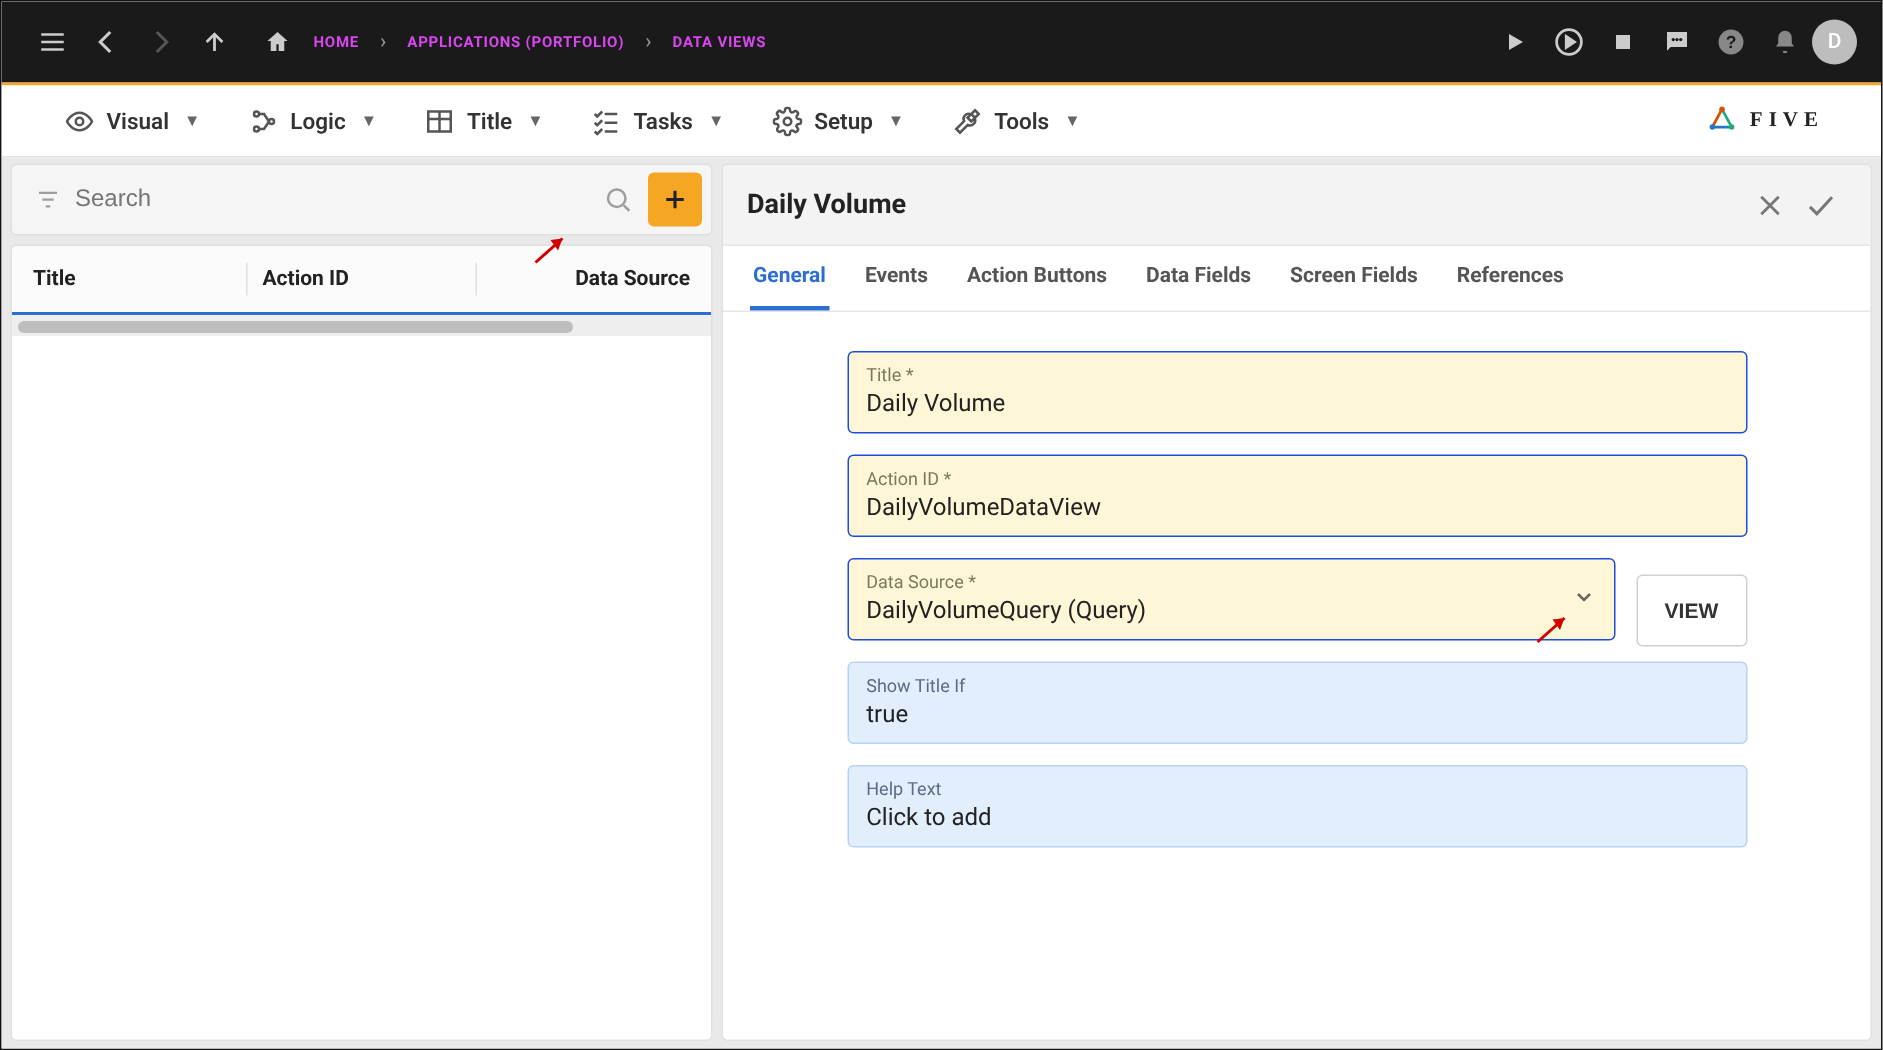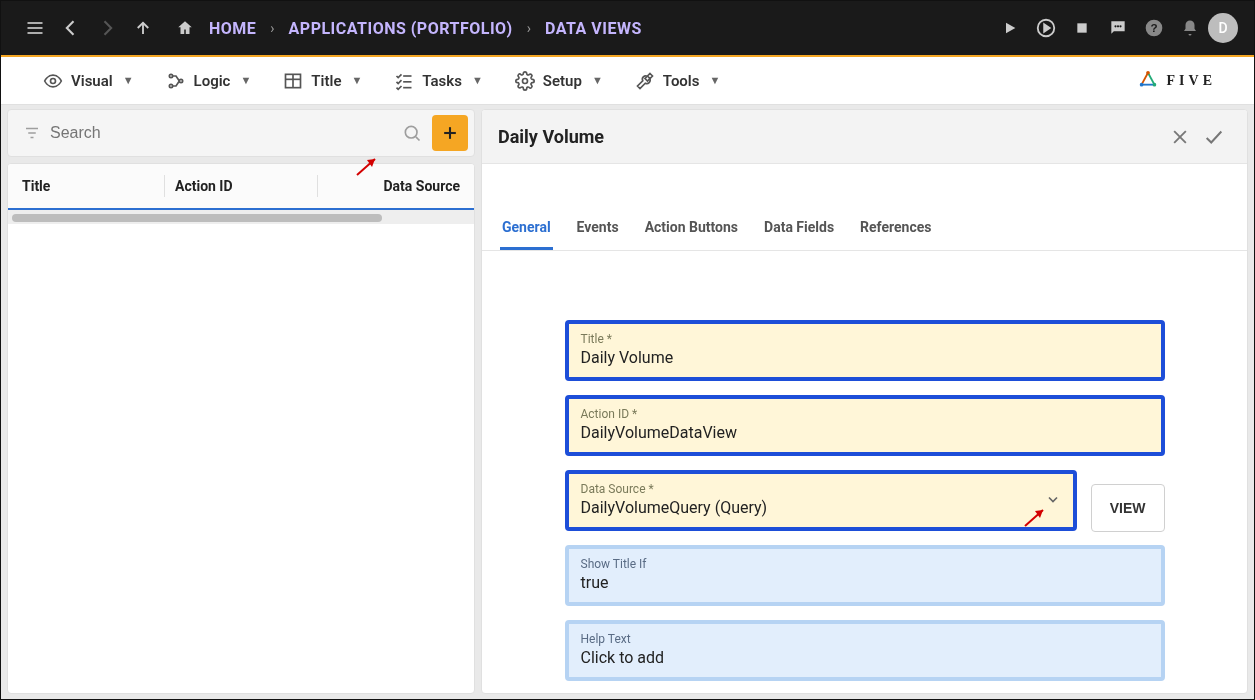--- a/index.html
+++ b/index.html
@@ -2,21 +2,21 @@
 <html><head>
 <meta charset="utf-8">
 <style>
   * { box-sizing: border-box; margin: 0; padding: 0; }
   body { font-family: -apple-system, BlinkMacSystemFont, "Segoe UI", Roboto, Arial, sans-serif; font-size: 14px; color: #333; background: #fff; width: 1255px; height: 700px; overflow: hidden; border: 1px solid #111; }
 
   
   .topbar { background: #1a1a1a; height: 54px; display: flex; align-items: center; padding: 0 16px; color: #f1f1f1; }
   .topbar .icbtn { width: 36px; height: 36px; display: flex; align-items: center; justify-content: center; color: #ccc; cursor: pointer; }
   .topbar .icbtn.dim { color: #555; }
-  .crumbtxt { font-weight: 700; font-size: 16px; letter-spacing: .5px; color: #c4b5fd; padding: 0 6px; }
+  .crumbtxt { font-weight: 700; font-size: 10px; letter-spacing: .5px; color: #d946ef; padding: 0 6px; }
   .chev { color: #999; padding: 0 8px; font-size: 14px; }
   .topbar-spacer { flex: 1; }
   .avatar { width: 30px; height: 30px; background: #bdbdbd; border-radius: 50%; display: flex; align-items: center; justify-content: center; color: #fff; font-weight: 500; }
 
   .accent-strip { height: 2px; background: #f5a623; }
 
   
   .menubar { height: 48px; display: flex; align-items: center; padding: 0 28px; border-bottom: 1px solid #e0e0e0; background: #fff; gap: 4px; }
   .menuitem { display: flex; align-items: center; gap: 8px; padding: 8px 14px; cursor: pointer; color: #333; font-weight: 600; font-size: 15px; }
   .menuitem .mi-icon { color: #555; display:flex; align-items:center; }
@@ -38,35 +38,35 @@
   
   .listcard { flex: 1; background: #fff; border: 1px solid #e0e0e0; border-radius: 4px; margin-top: 6px; display:flex; flex-direction:column; overflow:hidden; }
   .listhead { display: flex; align-items: center; height: 46px; padding: 0 14px; font-weight: 700; font-size: 14px; color: #222; border-bottom: 2px solid #2c6fd1; background:#fbfbfb; }
   .listhead .col { flex: 1; }
   .listhead .colsep { width: 1px; height: 22px; background: #e0e0e0; margin: 0 10px; }
   .listbody { flex: 1; display: flex; align-items: center; justify-content: center; color: #5a5a5a; font-size: 15px; }
   .hscroll { height: 14px; background: #eee; border-top: 1px solid #eee; position: relative; }
   .hscroll .thumb { position: absolute; left: 4px; top: 3px; height: 8px; width: 370px; background: #bdbdbd; border-radius: 4px; }
 
   
-  .rcard { background: #fff; border:1px solid #e0e0e0; border-radius:4px; flex:1; display:flex; flex-direction:column; overflow:hidden;gap:43px; }
+  .rcard { background: #fff; border:1px solid #e0e0e0; border-radius:4px; flex:1; display:flex; flex-direction:column; overflow:hidden; }
   .rhead { display:flex; align-items:center; height:54px; padding:0 16px; background:#f3f3f3; border-bottom:1px solid #e5e5e5; }
   .rhead h1 { font-size:18px; font-weight:700; color:#222; }
   .rhead-spacer { flex:1; }
   .rhead .hic { width:34px; height:34px; display:flex; align-items:center; justify-content:center; color:#777; cursor:pointer; }
 
   
   .tabs { display:flex; gap:22px; padding: 0 18px; border-bottom:1px solid #e5e5e5; height:44px; align-items:center; }
   .tab { font-weight:700; font-size:14px; color:#555; padding: 12px 2px; cursor:pointer; border-bottom:3px solid transparent; }
   .tab.active { color:#2c6fd1; border-bottom-color:#2c6fd1; }
 
   
   .formwrap { flex:1; overflow:auto; padding: 26px 0; display:flex; justify-content:center; }
   .formcol { width: 600px; }
-  .field { position:relative; border:4px solid #1d4ed8; background:#fff6d8; border-radius:4px; padding:8px 0 10px 12px; margin-bottom:14px; }
+  .field { position:relative; border:1px solid #1d4ed8; background:#fff6d8; border-radius:4px; padding:8px 0 10px 12px; margin-bottom:14px; }
   .field.blue { background:#e2eefc; border-color:#b6d3f3; }
   .field .flabel { font-size:12px; color:#7a7a5a; }
   .field.blue .flabel { color:#5a6c85; }
   .field .fval { font-size:16px; color:#222; margin-top:2px; display:flex; align-items:center; }
   .field .chevd { position:absolute; right:12px; top:50%; transform:translateY(-50%); color:#666; }
   .field-row { display:flex; gap:14px; align-items:stretch; }
   .field-row .field { flex:1; margin-bottom:14px; }
   .viewbtn { border:1px solid #d0d0d0; background:#fff; border-radius:4px; padding:0 18px; font-weight:700; font-size:14px; color:#333; cursor:pointer; height:48px; align-self:center; }
 
   
@@ -302,20 +302,21 @@
               <polyline points="4 13 9 18 20 6"></polyline>
             </svg>
           </div>
       </div>
 
       <div class="tabs">
         <div class="tab active">General</div>
         <div class="tab">Events</div>
         <div class="tab">Action Buttons</div>
         <div class="tab">Data Fields</div>
+        <div class="tab">Screen Fields</div>
         <div class="tab">References</div>
       </div>
 
       <div class="formwrap">
         <div class="formcol rel">
           <div class="field">
             <div class="flabel">Title *</div>
             <div class="fval">Daily Volume</div>
           </div>
           <div class="field">

